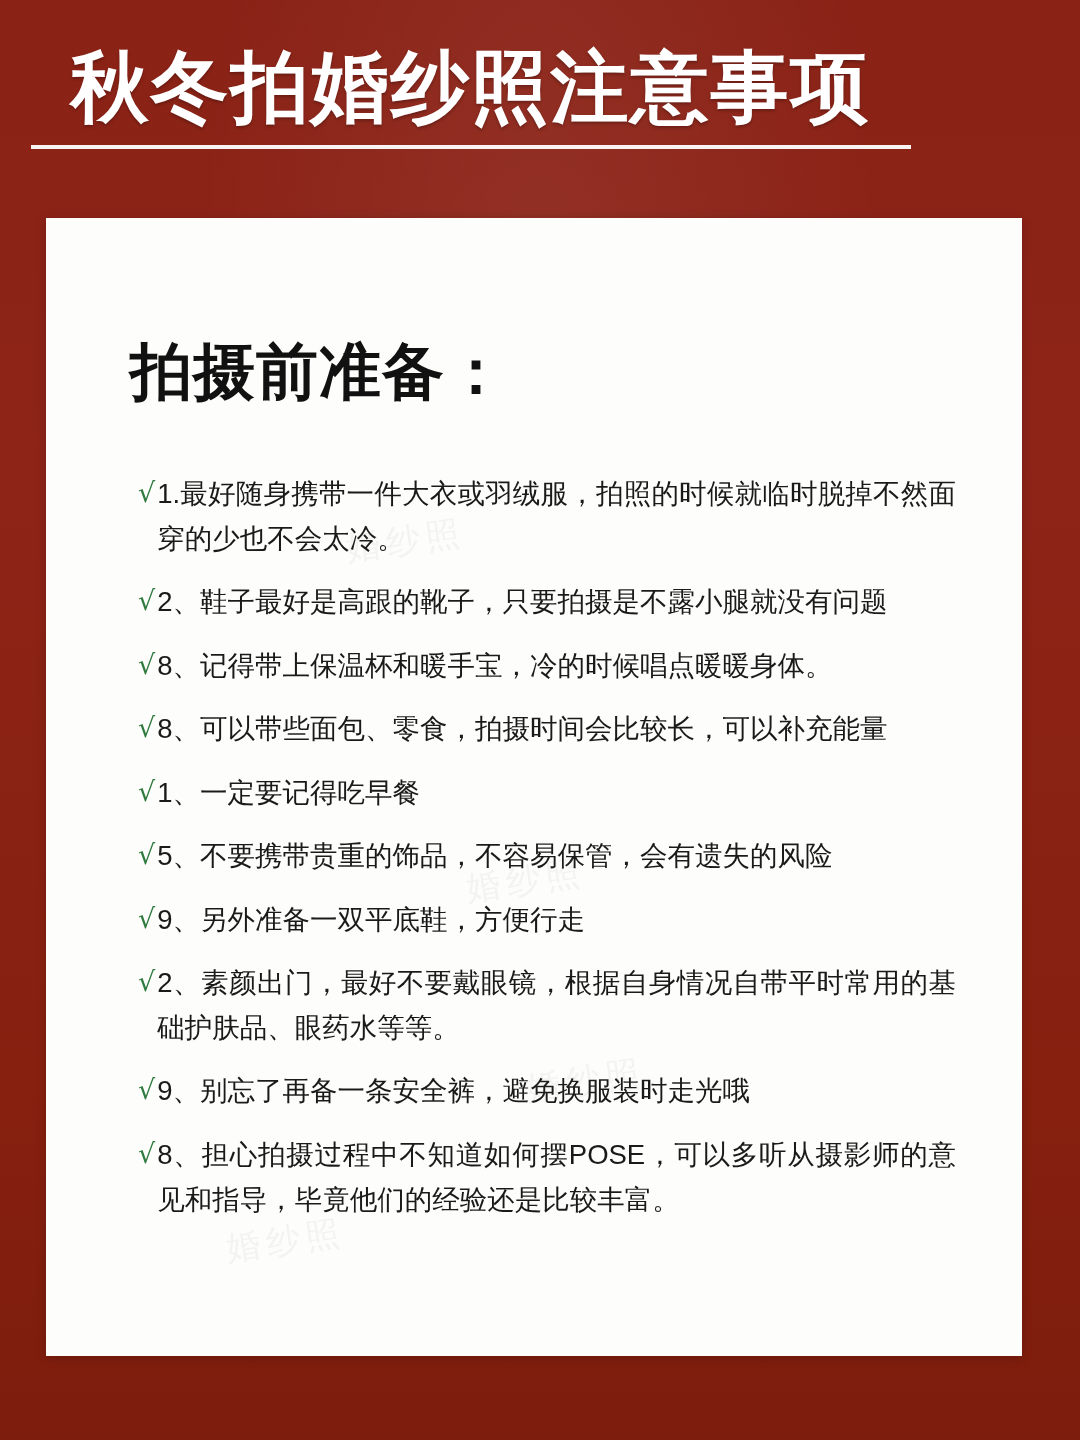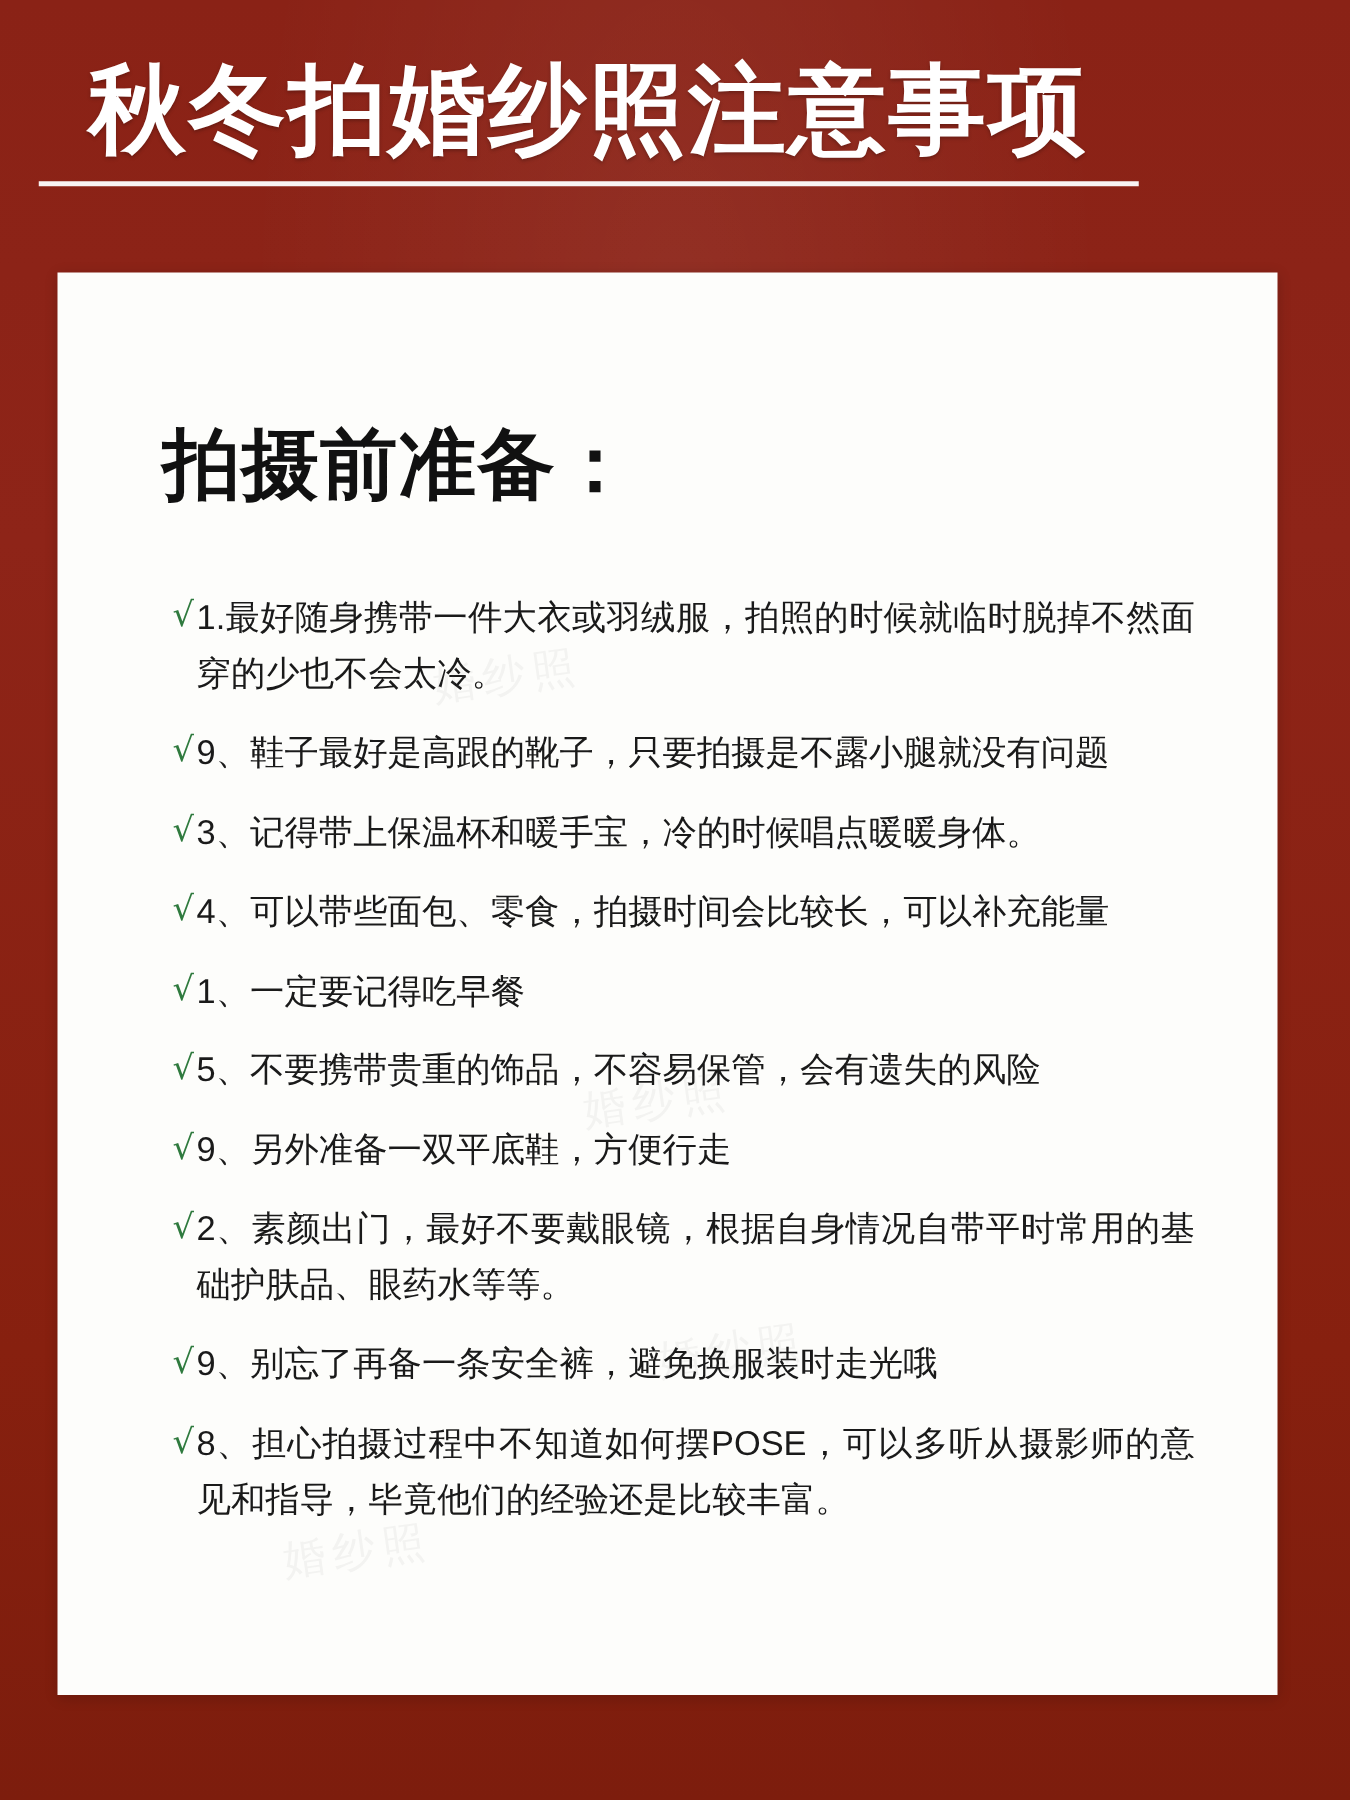--- a/index.html
+++ b/index.html
@@ -137,29 +137,29 @@
 
       <h2 class="section-title">拍摄前准备：</h2>
 
       <ul class="list">
         <li class="list-item">
           <span class="check-mark">√</span>
           <span class="item-text">1.最好随身携带一件大衣或羽绒服，拍照的时候就临时脱掉不然面穿的少也不会太冷。</span>
         </li>
         <li class="list-item">
           <span class="check-mark">√</span>
-          <span class="item-text">9、鞋子最好是高跟的靴子，只要拍摄是不露小腿就没有问题</span>
+          <span class="item-text">2、鞋子最好是高跟的靴子，只要拍摄是不露小腿就没有问题</span>
         </li>
         <li class="list-item">
           <span class="check-mark">√</span>
-          <span class="item-text">3、记得带上保温杯和暖手宝，冷的时候唱点暖暖身体。</span>
+          <span class="item-text">8、记得带上保温杯和暖手宝，冷的时候唱点暖暖身体。</span>
         </li>
         <li class="list-item">
           <span class="check-mark">√</span>
-          <span class="item-text">4、可以带些面包、零食，拍摄时间会比较长，可以补充能量</span>
+          <span class="item-text">8、可以带些面包、零食，拍摄时间会比较长，可以补充能量</span>
         </li>
         <li class="list-item">
           <span class="check-mark">√</span>
           <span class="item-text">1、一定要记得吃早餐</span>
         </li>
         <li class="list-item">
           <span class="check-mark">√</span>
           <span class="item-text">5、不要携带贵重的饰品，不容易保管，会有遗失的风险</span>
         </li>
         <li class="list-item">

